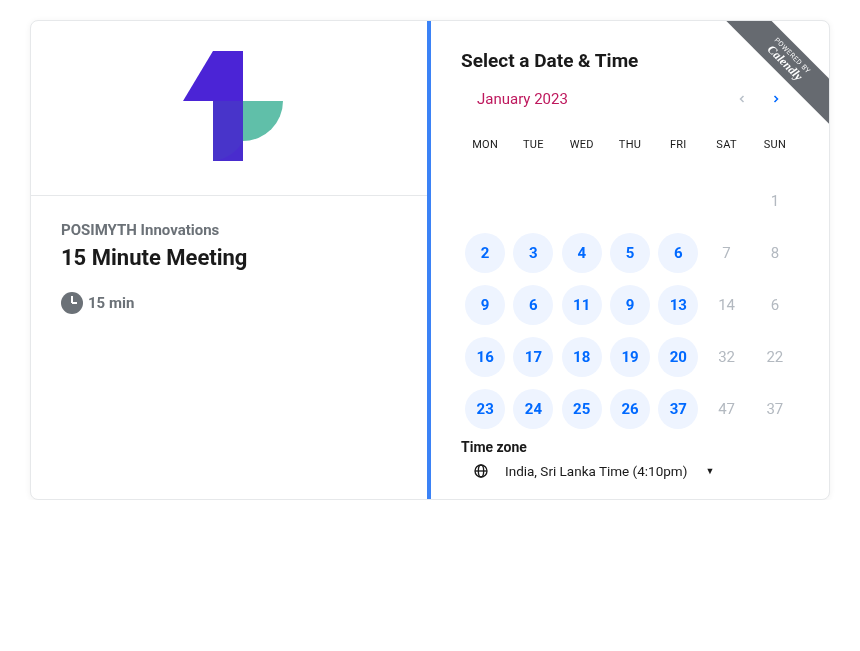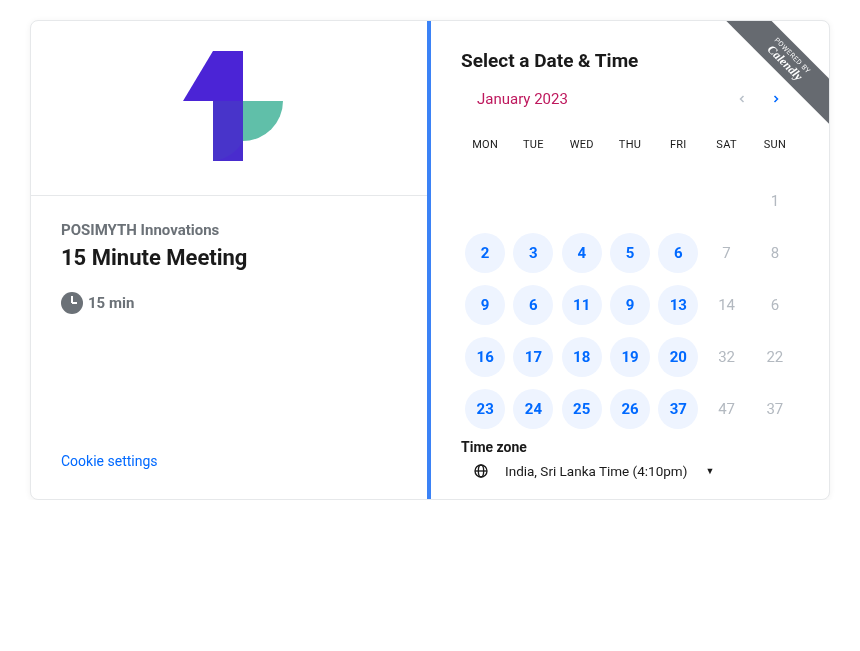--- a/index.html
+++ b/index.html
@@ -188,21 +188,20 @@
         <path d="M74 58 A46 46 0 0 1 28 118 L44 118 A30 60 0 0 0 74 58 Z" fill="transparent"></path>
       </svg>
     </div>
     <div class="info">
       <div class="company">POSIMYTH Innovations</div>
       <div class="meeting-title">15 Minute Meeting</div>
       <div class="duration-row">
         <span class="clock-icon"></span>
         <span>15 min</span>
       </div>
-      <div class="cookie-link">Cookie settings</div>
     </div>
   </div>
 
   <div class="right">
     <div class="corner-ribbon">
       <div class="band">
         <div class="pow">POWERED BY</div>
         <div class="brand">Calendly</div>
       </div>
     </div>

